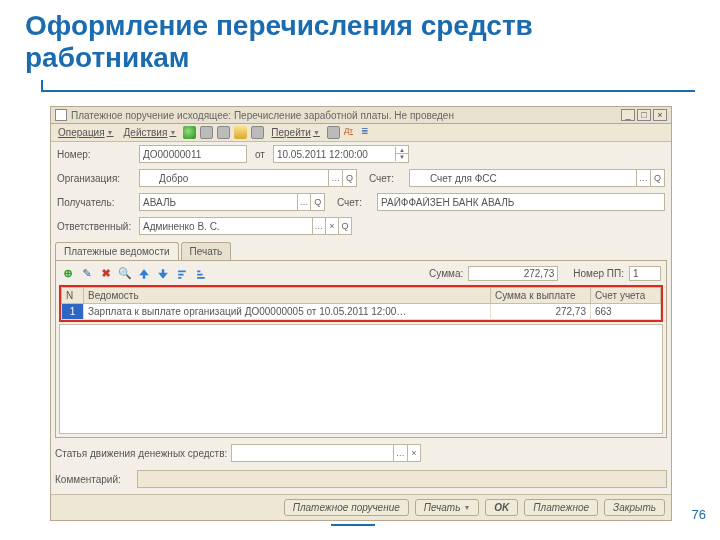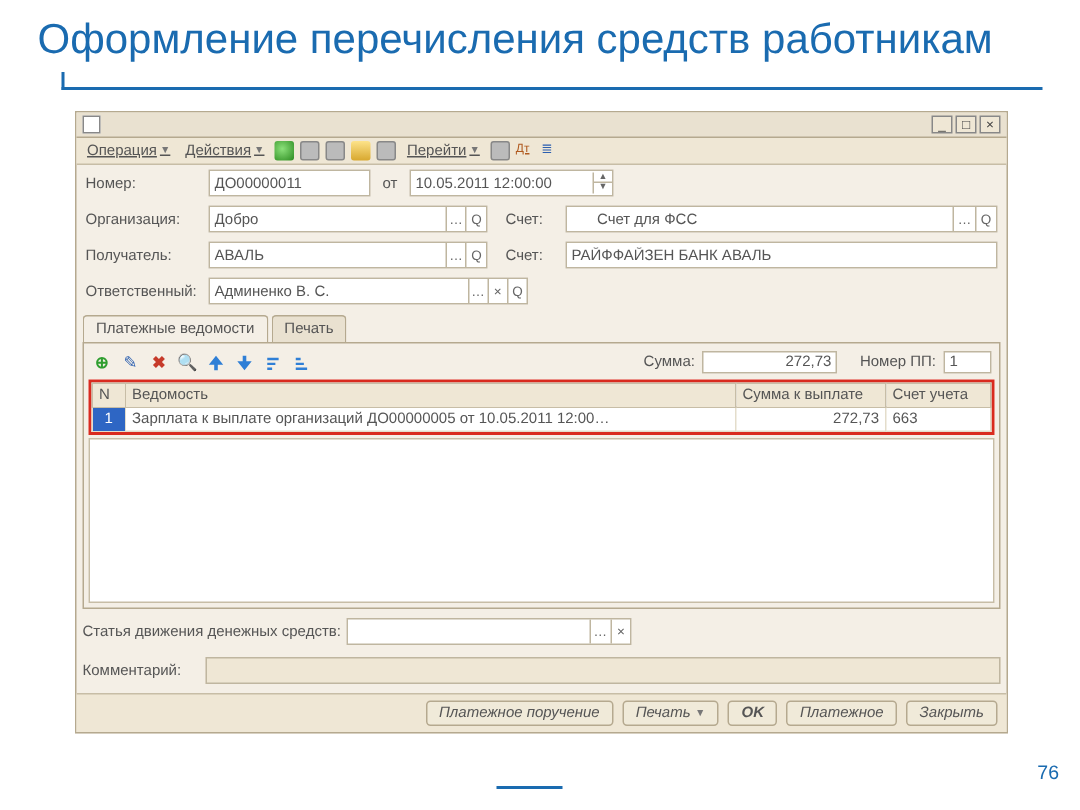--- a/index.html
+++ b/index.html
@@ -1,17 +1,17 @@
 <!DOCTYPE html>
 <html><head>
 <meta charset="utf-8">
 <style>
   * { box-sizing: border-box; margin: 0; padding: 0; font-family: Arial, sans-serif; }
   body { width: 720px; height: 540px; background: #fff; position: relative; }
-  .slide-title { font-size: 28px; color: #1a6bb0; padding: 10px 25px 4px; font-weight: normal; }
+  .slide-title { font-size: 28px; color: #1a6bb0; padding: 10px 25px 4px; font-weight: bold; }
   .title-underline { position: relative; height: 14px; margin: 2px 25px 12px; }
   .title-underline .hline { position:absolute; top:10px; left:16px; right:0; height:2px; background:#1a6bb0; }
   .title-underline .vline { position:absolute; top:0; left:16px; width:2px; height:12px; background:#1a6bb0; }
   .app { margin: 0 48px 0 50px; background:#f4efe6; border:1px solid #b5a98f; font-size:10px; color:#555; }
   .titlebar { display:flex; align-items:center; background:#e9e1d0; border-bottom:1px solid #b5a98f; padding:2px 4px; }
   .titlebar .icon-box { width:12px; height:12px; border:1px solid #888; margin-right:4px; background:#fff; }
   .titlebar .ttxt { filter:blur(0.4px); color:#666; font-size:10px; }
   .winctl { margin-left:auto; display:flex; gap:2px; }
   .winctl div { width:14px; height:12px; border:1px solid #888; background:#efe7d5; text-align:center; line-height:10px; font-size:9px; color:#444; }
   .toolbar { display:flex; align-items:center; gap:4px; background:#efe7d5; padding:2px 4px; border-bottom:1px solid #c7bda6; }
@@ -70,20 +70,21 @@
 <div class="slide-title">Оформление перечисления средств работникам</div>
 <div class="title-underline">
   <div class="vline"></div>
     <div class="hline"></div>
 </div>
 
 <div class="app">
 
   <div class="titlebar">
     <span class="icon-box"></span>
+    <span class="ttxt">Платежное поручение исходящее: Перечисление заработной платы. Не проведен</span>
     <div class="winctl">
       <div>_</div>
       <div>□</div>
       <div>×</div>
     </div>
   </div>
 
   <div class="toolbar">
     <span class="tbtn und">
         <span>Операция</span> 
@@ -117,21 +118,21 @@
       <input value="10.05.2011 12:00:00" style="">
       <div class="spin">
           <div>▲</div>
           <div>▼</div>
         </div>
     </div>
   </div>
 
   <div class="formrow">
     <span class="lbl">Организация:</span>
-    <div class="inwrap" style="width:186px;">
+    <div class="inwrap" style="width:218px;padding-left:16px;">
       <input value="Добро" style="">
       <span class="ibtn">…</span>
       <span class="ibtn">Q</span>
     </div>
     <span class="lbl2">Счет:</span>
     <div class="inwrap" style="flex:1;padding-left:17px;">
       <input value="Счет для ФСС" style="">
       <span class="ibtn">…</span>
       <span class="ibtn">Q</span>
     </div>

